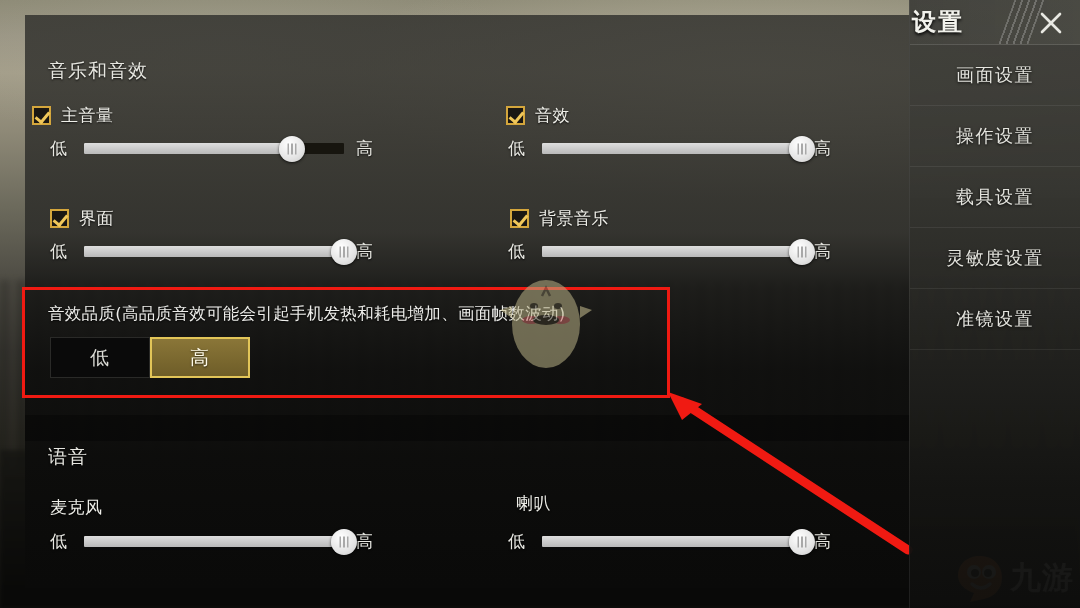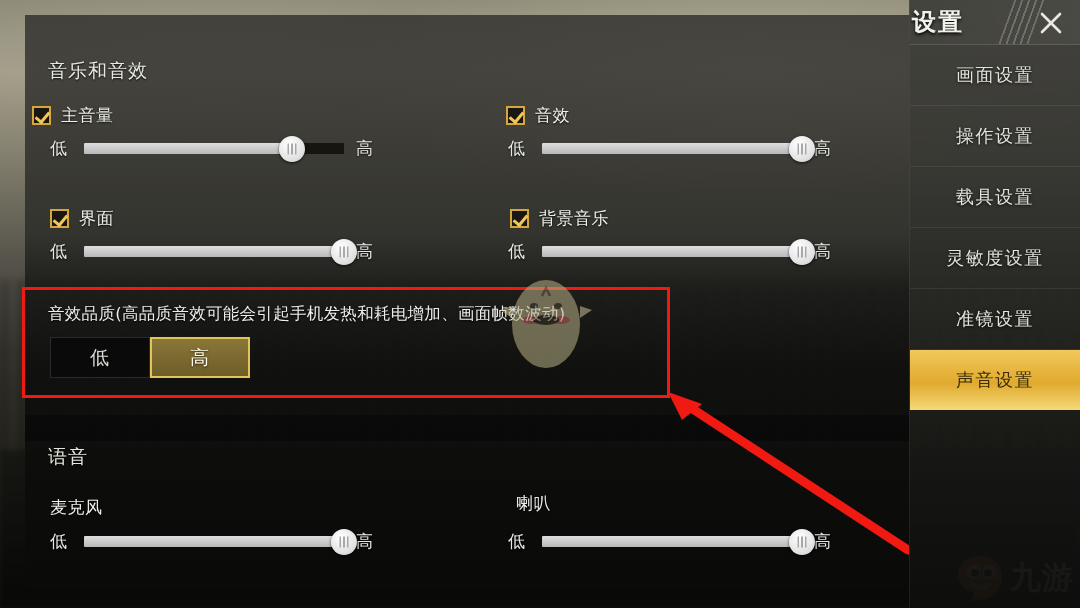--- a/index.html
+++ b/index.html
@@ -377,16 +377,15 @@
       <svg class="sb-close" viewBox="0 0 30 30">
         <line x1="6" y1="6" x2="24" y2="24" stroke="#e8e8e2" stroke-width="2.6" stroke-linecap="round"></line>
         <line x1="24" y1="6" x2="6" y2="24" stroke="#e8e8e2" stroke-width="2.6" stroke-linecap="round"></line>
       </svg>
     </div>
     <div class="sb-item">画面设置</div>
     <div class="sb-item">操作设置</div>
     <div class="sb-item">载具设置</div>
     <div class="sb-item">灵敏度设置</div>
     <div class="sb-item">准镜设置</div>
-    <div class="sb-item active">声音设置</div>
   </div>
 
 </div>
 
 </body></html>

